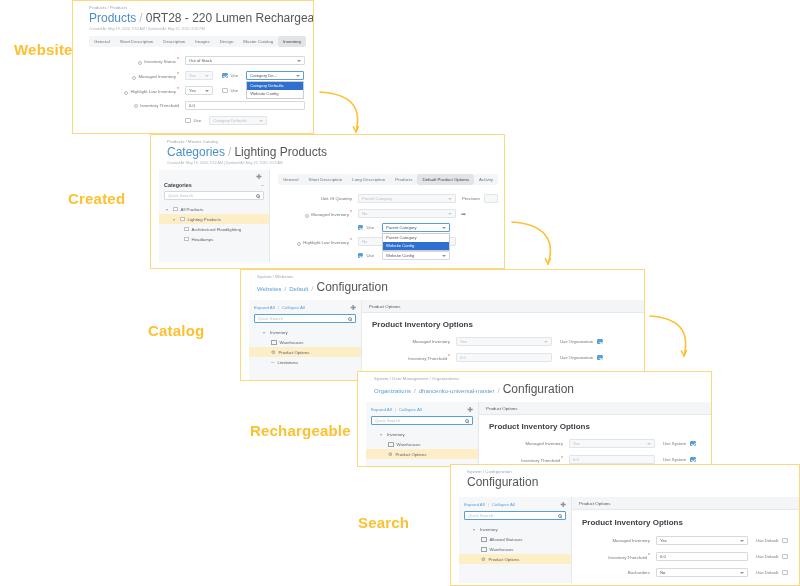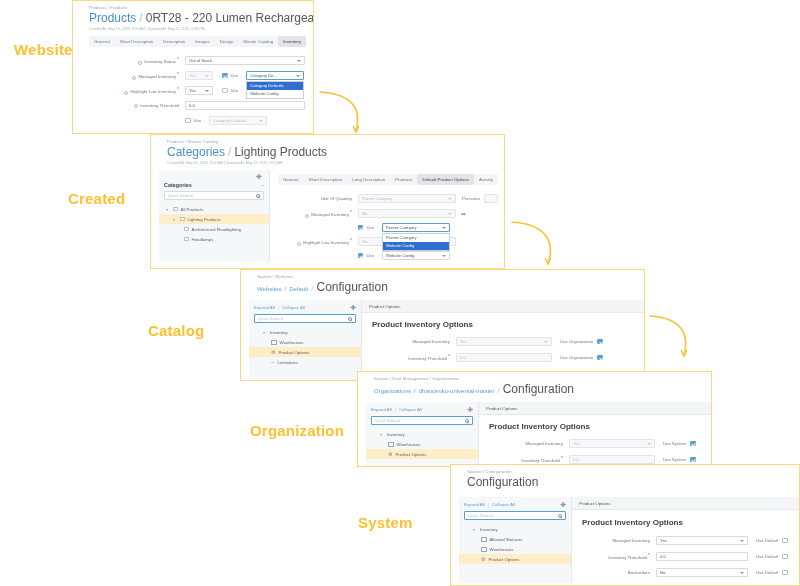--- a/index.html
+++ b/index.html
@@ -132,22 +132,22 @@
   .arrow-svg { position: absolute; overflow: visible; pointer-events: none; }
 </style>
 </head>
 <body>
 
 <div id="stage">
 
   <div class="stage-label" style="left:14px; top:41px;">Websites</div>
   <div class="stage-label" style="left:68px; top:190px;">Created</div>
   <div class="stage-label" style="left:148px;top:322px;">Catalog</div>
-  <div class="stage-label" style="left:250px;top:422px;">Organization</div>
-  <div class="stage-label" style="left:358px;top:514px;">System</div>
+  <div class="stage-label" style="left:250px;top:422px;">Rechargeable</div>
+  <div class="stage-label" style="left:358px;top:514px;">Search</div>
 
   <svg class="arrow-svg" style="left:318px; top:88px; width:60px; height:60px;" viewBox="0 0 60 60">
     <path d="M2 4 C 34 6, 44 20, 38 44" fill="none" stroke="#FDC02F" stroke-width="1.6" stroke-linecap="round"></path>
     <path d="M38 44 l 2.4 -5.5 M38 44 l -2.6 -5.2" fill="none" stroke="#FDC02F" stroke-width="1.6" stroke-linecap="round"></path>
   </svg>
   <svg class="arrow-svg" style="left:510px; top:218px; width:60px; height:62px;" viewBox="0 0 60 62">
     <path d="M2 4 C 34 6, 46 22, 38 46" fill="none" stroke="#FDC02F" stroke-width="1.6" stroke-linecap="round"></path>
     <path d="M38 46 l 2.4 -5.5 M38 46 l -2.6 -5.2" fill="none" stroke="#FDC02F" stroke-width="1.6" stroke-linecap="round"></path>
   </svg>
   <svg class="arrow-svg" style="left:648px; top:312px; width:58px; height:58px;" viewBox="0 0 58 58">

